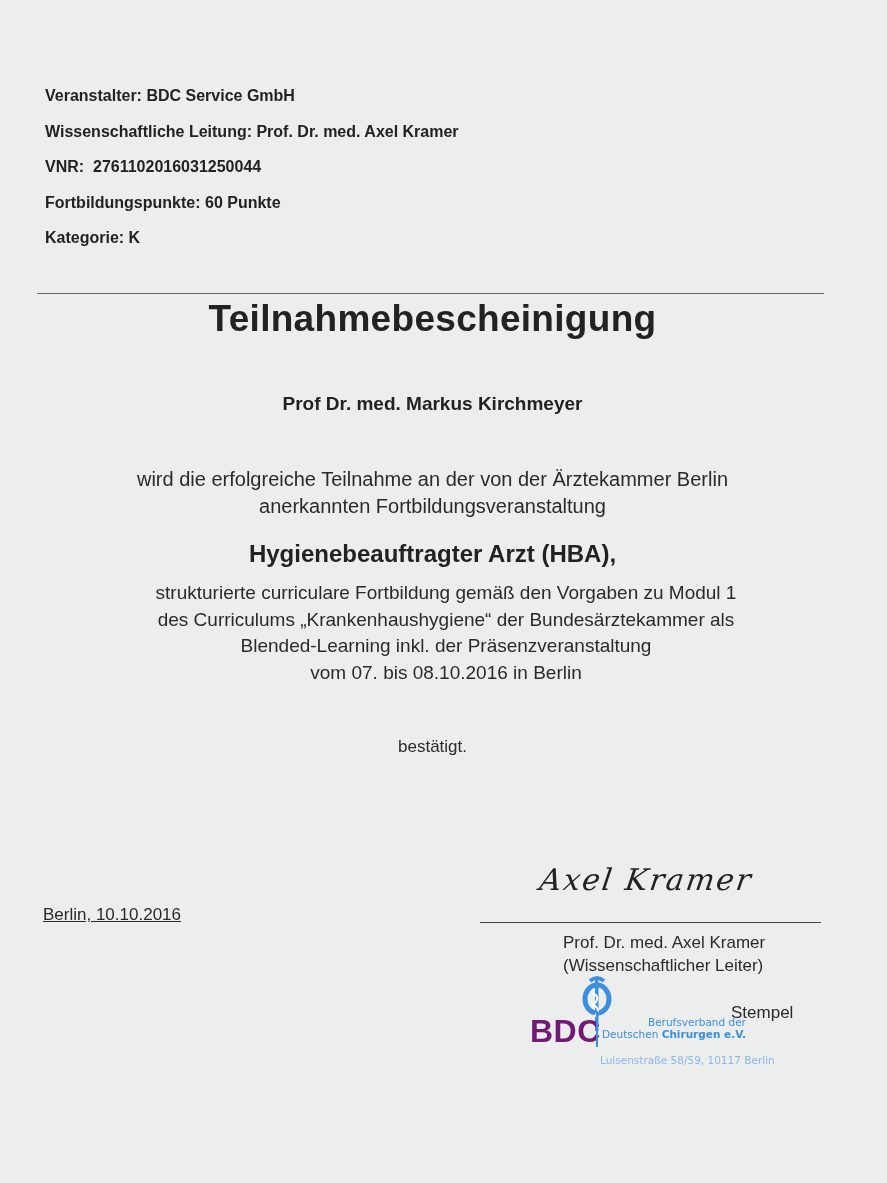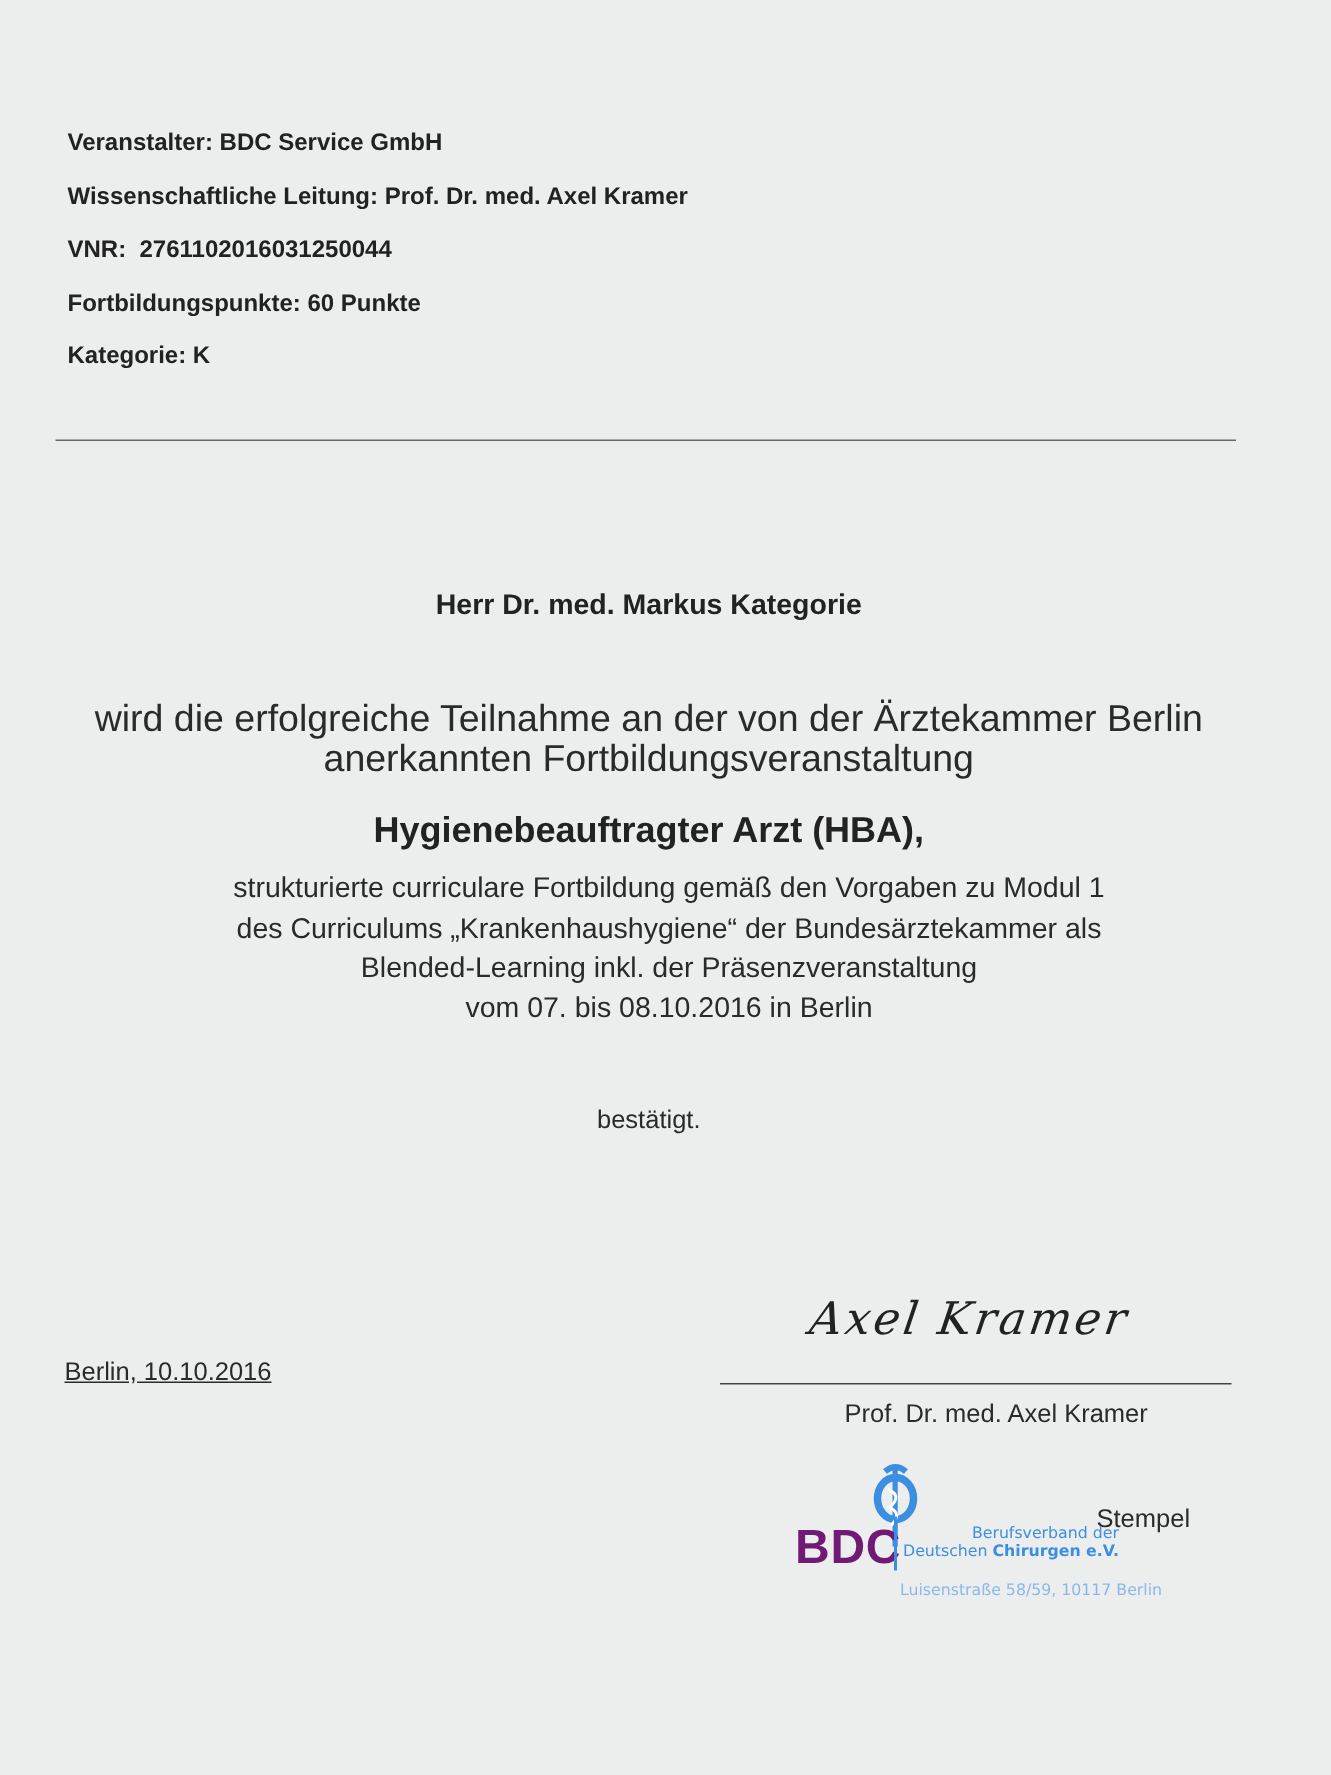--- a/index.html
+++ b/index.html
@@ -25,21 +25,21 @@
     position: absolute; left: 0; width: 865px; top: 298px;
     text-align: center; font-size: 37px; font-weight: bold;
     letter-spacing: 0.3px; color: #222;
   }
   .recipient {
     position: absolute; left: 0; width: 865px; top: 393px;
     text-align: center; font-size: 19px; font-weight: bold; color: #222;
   }
   .body-text {
     position: absolute; left: 0; width: 865px; top: 466px;
-    text-align: center; font-size: 25px; line-height: 27px; color: #2a2a2a;
+    text-align: center; font-size: 20px; line-height: 27px; color: #2a2a2a;
   }
   .course-title {
     position: absolute; left: 0; width: 865px; top: 540px;
     text-align: center; font-size: 24px; font-weight: bold; color: #222;
   }
   .course-desc {
     position: absolute; left: 0; width: 892px; top: 553px;
     text-align: center; font-size: 19px; line-height: 26.5px; color: #2a2a2a;
   }
   .confirmed {
@@ -98,22 +98,23 @@
   <div class="meta">
     <div class="meta-line">Veranstalter: BDC Service GmbH</div>
     <div class="meta-line">Wissenschaftliche Leitung: Prof. Dr. med. Axel Kramer</div>
     <div class="meta-line" style="white-space:pre">VNR:  2761102016031250044</div>
     <div class="meta-line">Fortbildungspunkte: 60 Punkte</div>
     <div class="meta-line">Kategorie: K</div>
   </div>
 
   <div class="rule"></div>
 
+  <div class="title">Teilnahmebescheinigung</div>
 
-  <div class="recipient">Herr Dr. med. Markus Kategorie</div>
+  <div class="recipient">Prof Dr. med. Markus Kirchmeyer</div>
 
   <div class="body-text">
     <div>wird die erfolgreiche Teilnahme an der von der Ärztekammer Berlin</div>
     <div>anerkannten Fortbildungsveranstaltung</div>
   </div>
 
   <div class="course-title">Hygienebeauftragter Arzt (HBA),</div>
 
   <div class="course-desc" style="top:580px;">
     <div>strukturierte curriculare Fortbildung gemäß den Vorgaben zu Modul 1</div>
@@ -124,20 +125,21 @@
 
   <div class="confirmed">bestätigt.</div>
 
   <div class="place-date">Berlin, 10.10.2016</div>
 
   <div class="signature">Axel Kramer</div>
   <div class="sig-line"></div>
 
   <div class="signer">
     <div>Prof. Dr. med. Axel Kramer</div>
+    <div>(Wissenschaftlicher Leiter)</div>
   </div>
 
   <div class="stamp-label">Stempel</div>
 
   <div class="stamp">
     <svg class="stamp-emblem" viewBox="0 0 34 60">
       <path d="M10 6 Q17 0 24 6" stroke="#3b8ee0" stroke-width="4" fill="none"></path>
       <ellipse cx="17" cy="24" rx="12" ry="14" fill="none" stroke="#3b8ee0" stroke-width="5"></ellipse>
       <rect x="15" y="4" width="3.5" height="52" fill="#3b8ee0"></rect>
       <path d="M12 18 Q22 22 13 30 Q22 34 14 42" stroke="#ffffff" stroke-width="2" fill="none"></path>

